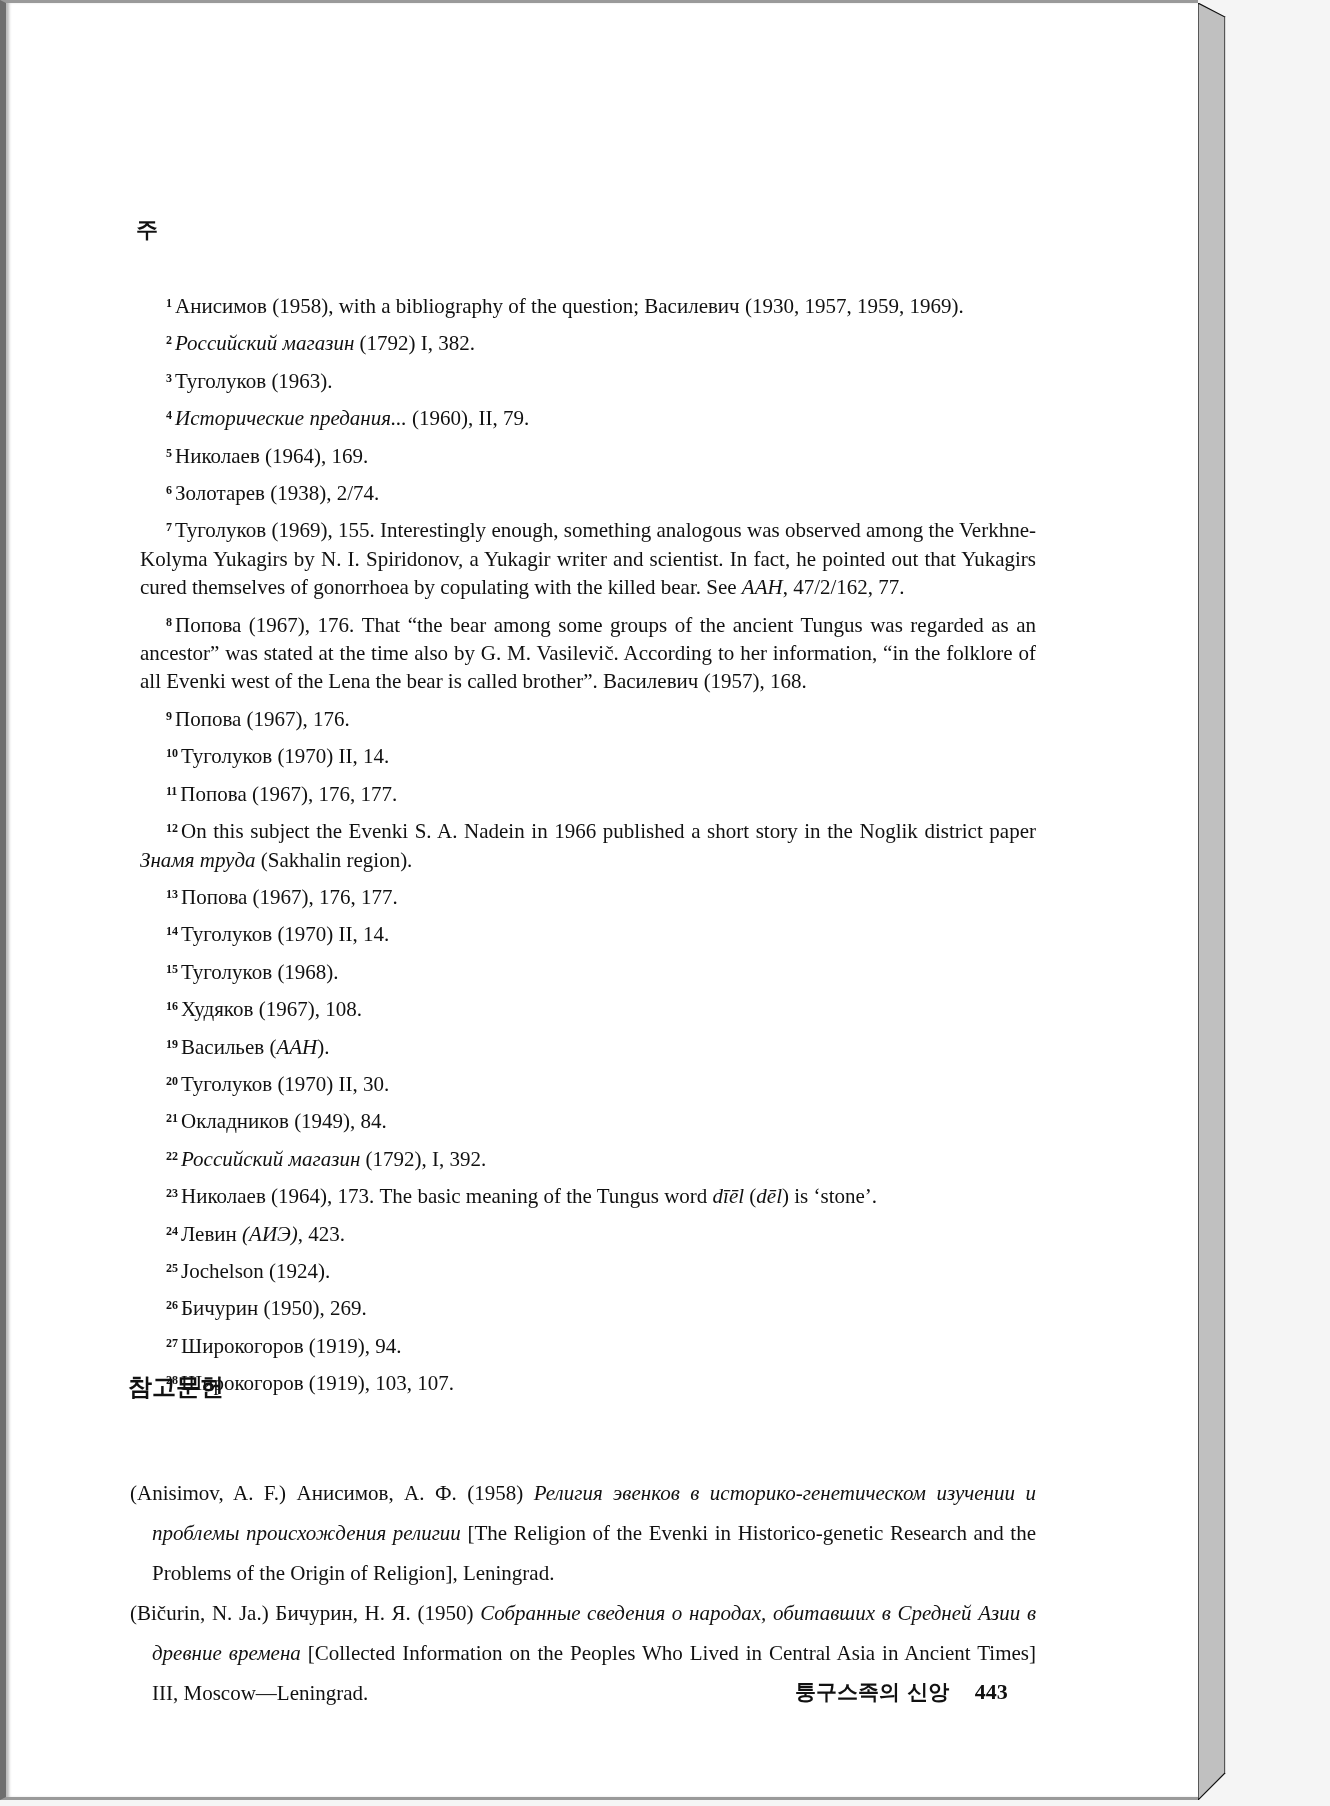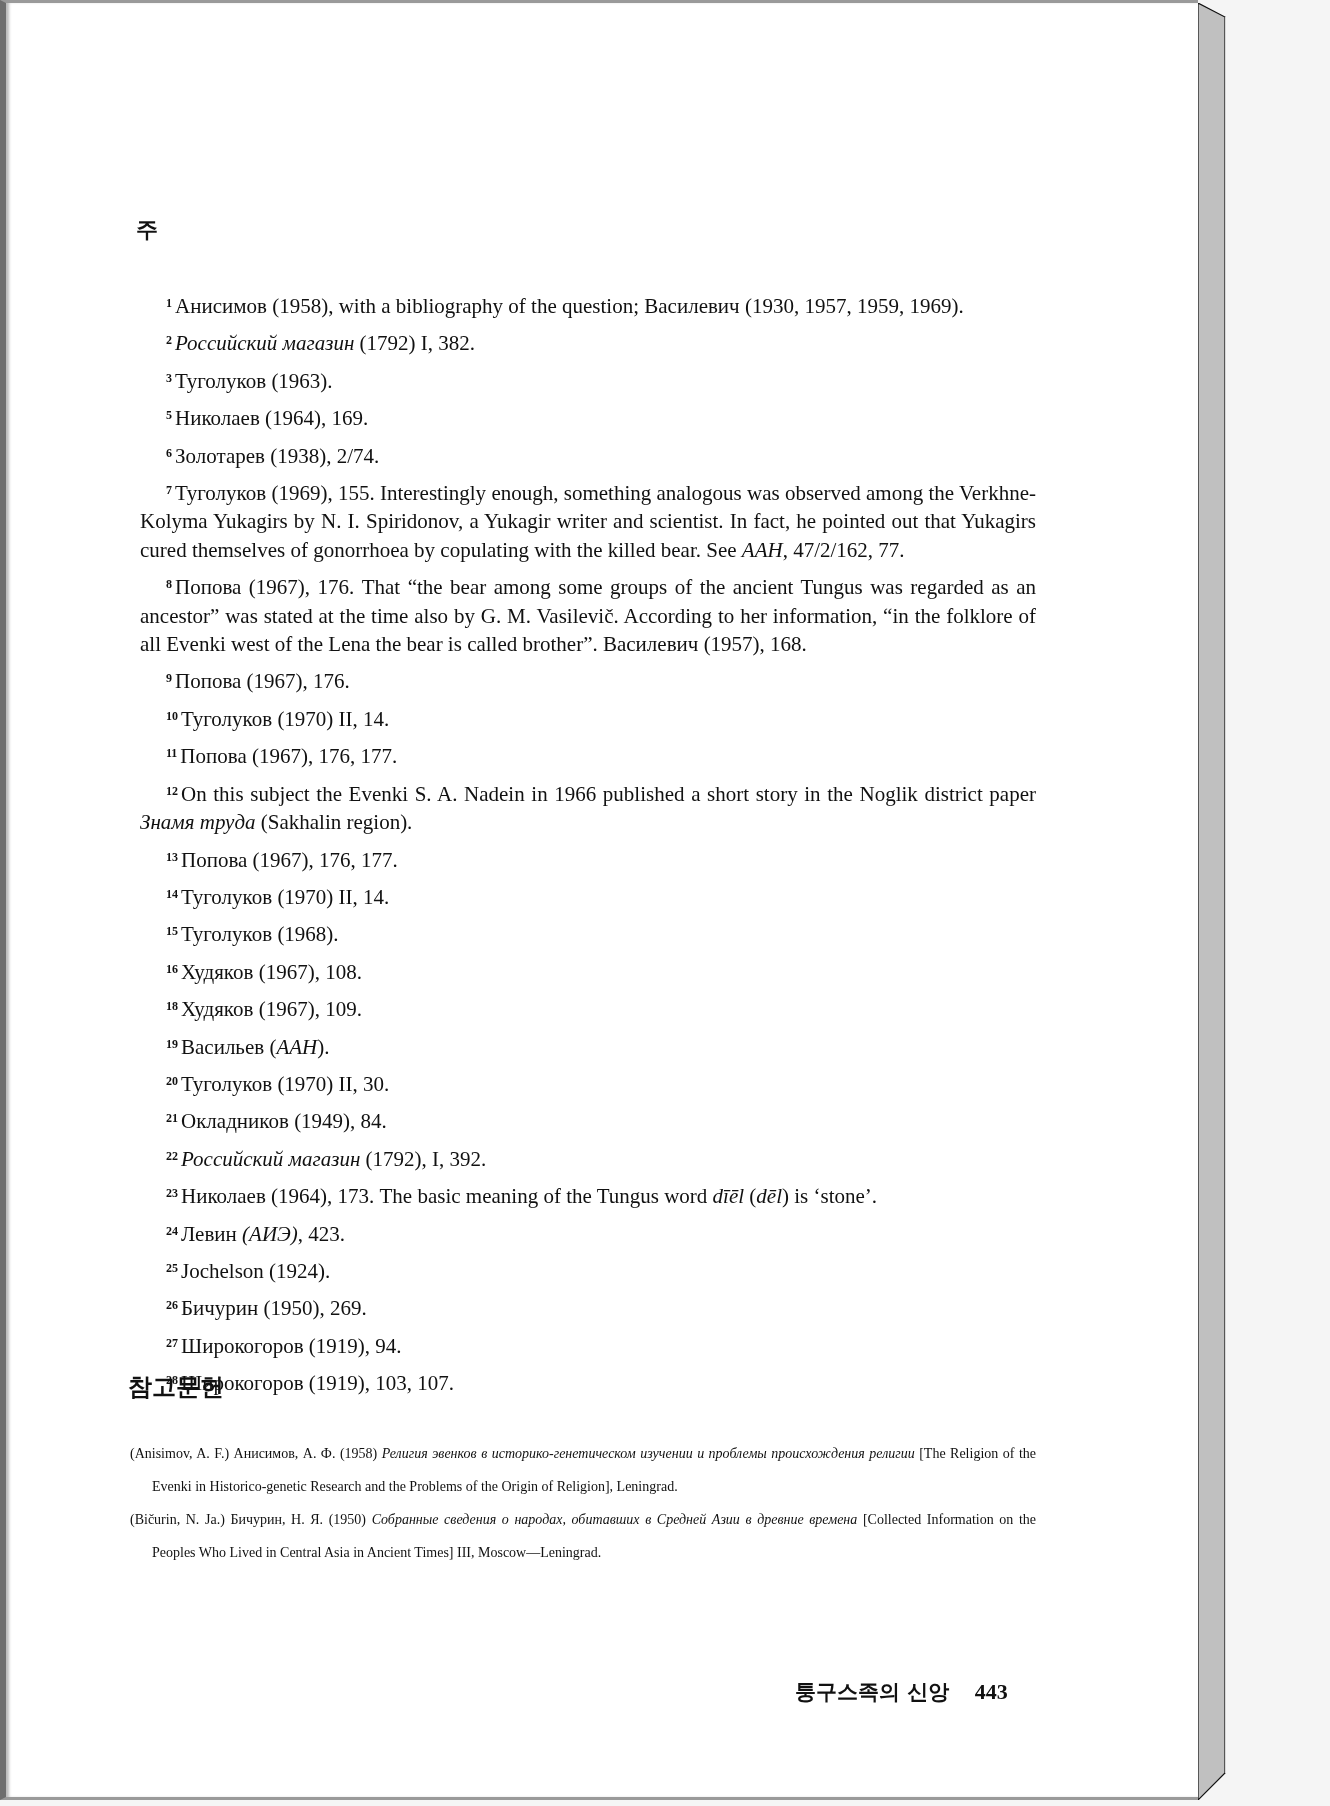--- a/index.html
+++ b/index.html
@@ -45,24 +45,24 @@
     .note { text-indent: 26px; margin: 6px; }
     .note sup {
       font-size: 12px;
       font-weight: bold;
       vertical-align: 6px;
       margin-right: 3px;
     }
     .note i { font-style: italic; }
     .refs {
       position: absolute;
-      left: 124px; top: 1434px;
+      left: 124px; top: 1470px;
       width: 906px;
-      font-size: 14px;
-      line-height: 33px;
+      font-size: 21px;
+      line-height: 40px;
       text-align: justify;
     }
     .ref {
       margin: 0;
       padding-left: 22px;
       text-indent: -22px;
     }
     .running-footer {
       position: absolute;
       left: 789px; top: 1675px;
@@ -79,33 +79,33 @@
 </head>
 <body>
 
 <div class="page">
   <div class="section-title notes-title">주</div>
 
   <div class="notes" id="notes-list">
       <p class="note"><sup>1</sup><span>Анисимов (1958), with a bibliography of the question; Василевич (1930, 1957, 1959, 1969).</span></p>
       <p class="note"><sup>2</sup><i>Российский магазин</i><span> (1792) I, 382.</span></p>
       <p class="note"><sup>3</sup><span>Туголуков (1963).</span></p>
+      <p class="note"><sup>4</sup><i>Исторические предания...</i><span> (1960), II, 79.</span></p>
       <p class="note"><sup>5</sup><span>Николаев (1964), 169.</span></p>
       <p class="note"><sup>6</sup><span>Золотарев (1938), 2/74.</span></p>
       <p class="note"><sup>7</sup><span>Туголуков (1969), 155. Interestingly enough, something analogous was observed among the Verkhne-Kolyma Yukagirs by N. I. Spiridonov, a Yukagir writer and scientist. In fact, he pointed out that Yukagirs cured themselves of gonorrhoea by copulating with the killed bear. See </span><i>AAH</i><span>, 47/2/162, 77.</span></p>
       <p class="note"><sup>8</sup><span>Попова (1967), 176. That “the bear among some groups of the ancient Tungus was regarded as an ancestor” was stated at the time also by G. M. Vasilevič. According to her information, “in the folklore of all Evenki west of the Lena the bear is called brother”. Василевич (1957), 168.</span></p>
       <p class="note"><sup>9</sup><span>Попова (1967), 176.</span></p>
       <p class="note"><sup>10</sup><span>Туголуков (1970) II, 14.</span></p>
       <p class="note"><sup>11</sup><span>Попова (1967), 176, 177.</span></p>
       <p class="note"><sup>12</sup><span>On this subject the Evenki S. A. Nadein in 1966 published a short story in the Noglik district paper </span><i>Знамя труда</i><span> (Sakhalin region).</span></p>
       <p class="note"><sup>13</sup><span>Попова (1967), 176, 177.</span></p>
       <p class="note"><sup>14</sup><span>Туголуков (1970) II, 14.</span></p>
       <p class="note"><sup>15</sup><span>Туголуков (1968).</span></p>
       <p class="note"><sup>16</sup><span>Худяков (1967), 108.</span></p>
-      <p class="note"><sup>18</sup><span>Худяков (1967), 109.</span></p>
       <p class="note"><sup>19</sup><span>Васильев (</span><i>AAH</i><span>).</span></p>
       <p class="note"><sup>20</sup><span>Туголуков (1970) II, 30.</span></p>
       <p class="note"><sup>21</sup><span>Окладников (1949), 84.</span></p>
       <p class="note"><sup>22</sup><i>Российский магазин</i><span> (1792), I, 392.</span></p>
       <p class="note"><sup>23</sup><span>Николаев (1964), 173. The basic meaning of the Tungus word </span><i>dīēl</i><span> (</span><i>dēl</i><span>) is ‘stone’.</span></p>
       <p class="note"><sup>24</sup><span>Левин </span><i>(АИЭ)</i><span>, 423.</span></p>
       <p class="note"><sup>25</sup><span>Jochelson (1924).</span></p>
       <p class="note"><sup>26</sup><span>Бичурин (1950), 269.</span></p>
       <p class="note"><sup>27</sup><span>Широкогоров (1919), 94.</span></p>
       <p class="note"><sup>28</sup><span>Широкогоров (1919), 103, 107.</span></p>

